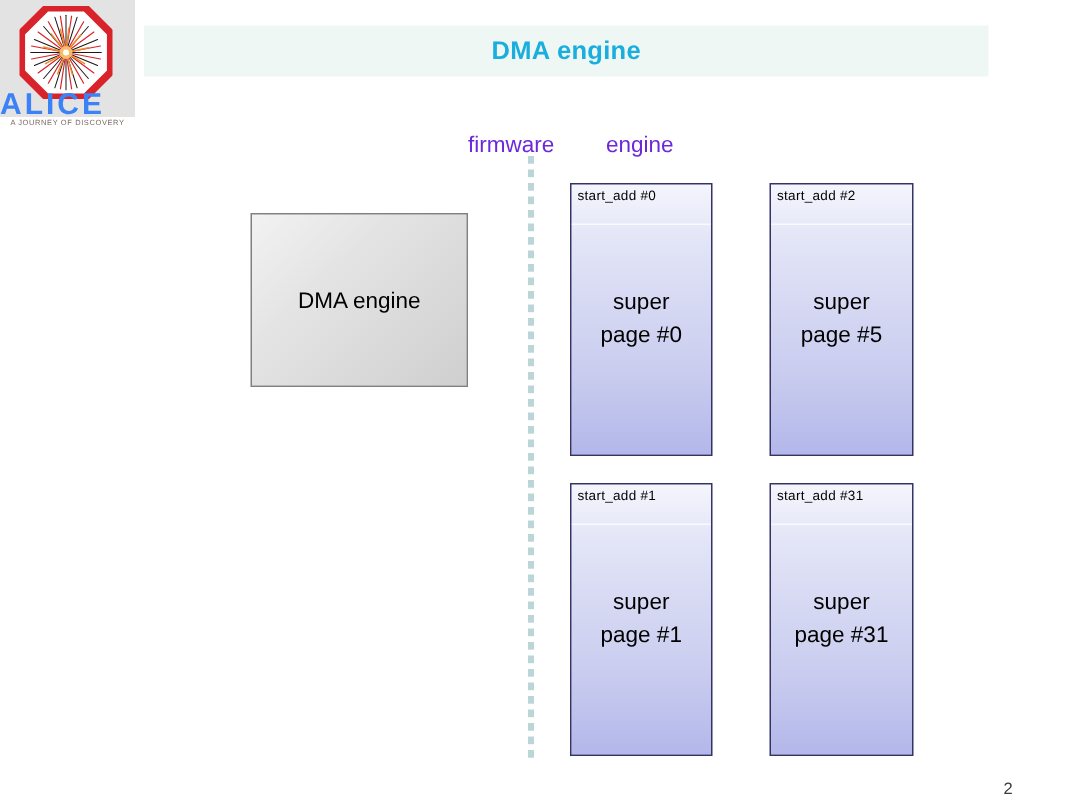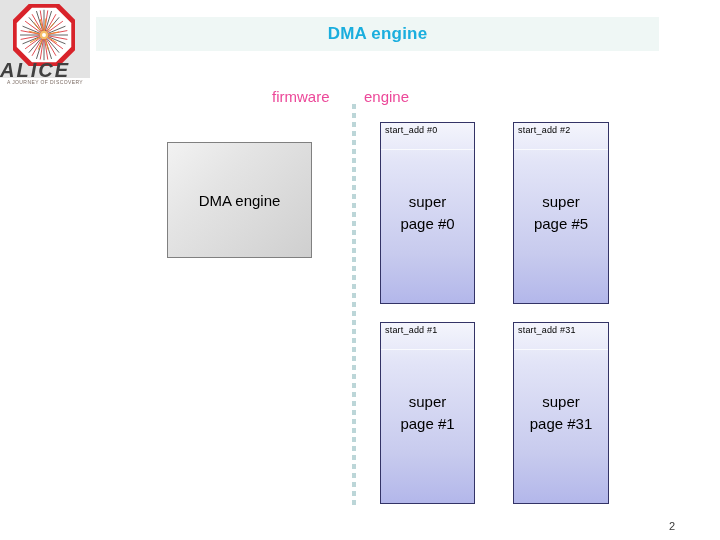--- a/index.html
+++ b/index.html
@@ -48,23 +48,22 @@
   .logo-text {
     position: absolute;
     left: 0;
     top: 60px;
     width: 68px;
     text-align: center;
     font-family: "Liberation Sans", sans-serif;
     font-weight: bold;
     font-size: 20px;
     letter-spacing: 2px;
-    color: #404040;
+    color: #3b82f6;
     line-height: 1;
-    font-style: italic;
   }
   .logo-tagline {
     position: absolute;
     left: 0;
     top: 80px;
     width: 90px;
     text-align: center;
     font-family: "Liberation Sans", sans-serif;
     font-size: 5px;
     letter-spacing: 0.4px;
@@ -90,22 +89,23 @@
     font-size: 17px;
     color: #1aaede;
     letter-spacing: 0.2px;
   }
 
   
   .col-label {
     position: absolute;
     font-family: "Liberation Sans", sans-serif;
     font-size: 15px;
-    color: #ec4899;
+    color: #6d28d9;
     white-space: nowrap;
+    margin-left: 40px;
   }
   .col-label.firmware { left: 272px; top: 88px; }
   .col-label.software { left: 364px; top: 88px; }
 
   
   .divider {
     position: absolute;
     left: 352px;
     top: 104px;
     width: 4px;

